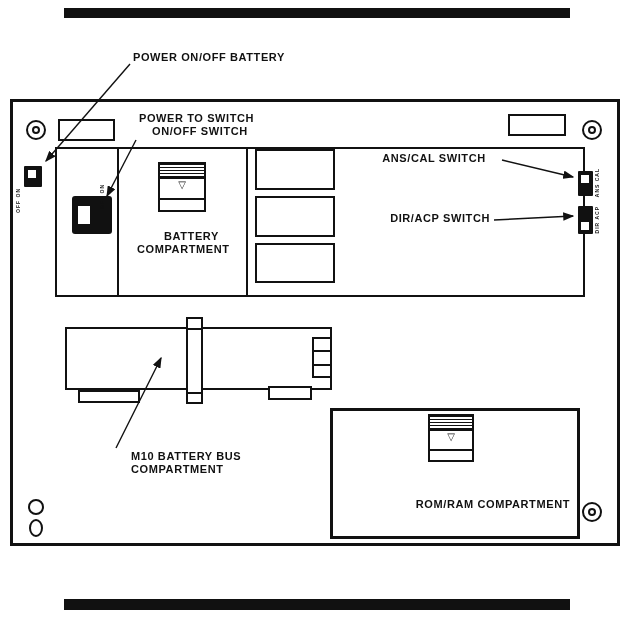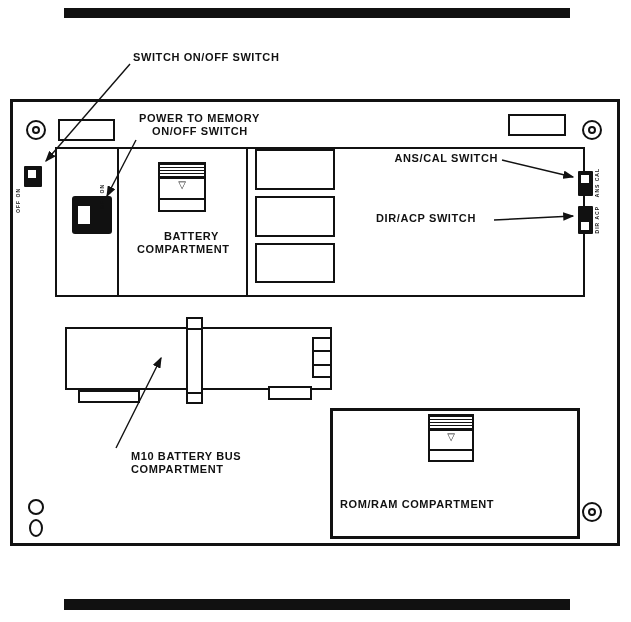--- a/index.html
+++ b/index.html
@@ -86,27 +86,27 @@
   <div class="hline" style="left:312px;top:364px;width:20px;"></div>
   <div class="rect" style="left:78px;top:390px;width:62px;height:13px;"></div>
   <div class="rect" style="left:268px;top:386px;width:44px;height:14px;"></div>
 
   <div class="rect thick" style="left:330px;top:408px;width:250px;height:131px;"></div>
   <div class="latch" style="left:428px;top:414px;width:46px;height:48px;">
     <div class="hatch"></div>
     <div class="tri">▽</div>
     <div class="slot" style="top:33px;"></div>
   </div>
-  <div class="lbl" style="left:340px;top:498px;width:230px;text-align:left;">ROM/RAM COMPARTMENT</div>
+  <div class="lbl" style="left:340px;top:498px;width:230px;text-align:right;">ROM/RAM COMPARTMENT</div>
 
-  <div class="lbl" style="left:133px;top:51px;">SWITCH ON/OFF SWITCH</div>
-  <div class="lbl" style="left:139px;top:112px;">POWER TO MEMORY</div>
+  <div class="lbl" style="left:133px;top:51px;">POWER ON/OFF BATTERY</div>
+  <div class="lbl" style="left:139px;top:112px;">POWER TO SWITCH</div>
   <div class="lbl" style="left:152px;top:125px;">ON/OFF SWITCH</div>
-  <div class="lbl" style="left:370px;top:152px;width:128px;text-align:right;">ANS/CAL SWITCH</div>
-  <div class="lbl" style="left:362px;top:212px;width:128px;text-align:center;">DIR/ACP SWITCH</div>
+  <div class="lbl" style="left:370px;top:152px;width:128px;text-align:center;">ANS/CAL SWITCH</div>
+  <div class="lbl" style="left:362px;top:212px;width:128px;text-align:right;">DIR/ACP SWITCH</div>
   <div class="lbl" style="left:131px;top:450px;">M10 BATTERY BUS</div>
   <div class="lbl" style="left:131px;top:463px;">COMPARTMENT</div>
 
   <svg class="overlay" width="631" height="622">
     <defs>
       <marker id="arw" markerWidth="8" markerHeight="6" refX="7" refY="3" orient="auto">
         <path d="M0,0 L8,3 L0,6 z" fill="#111"></path>
       </marker>
     </defs>
     <line x1="130" y1="64" x2="46" y2="161" stroke="#111" stroke-width="1.4" marker-end="url(#arw)"></line>

